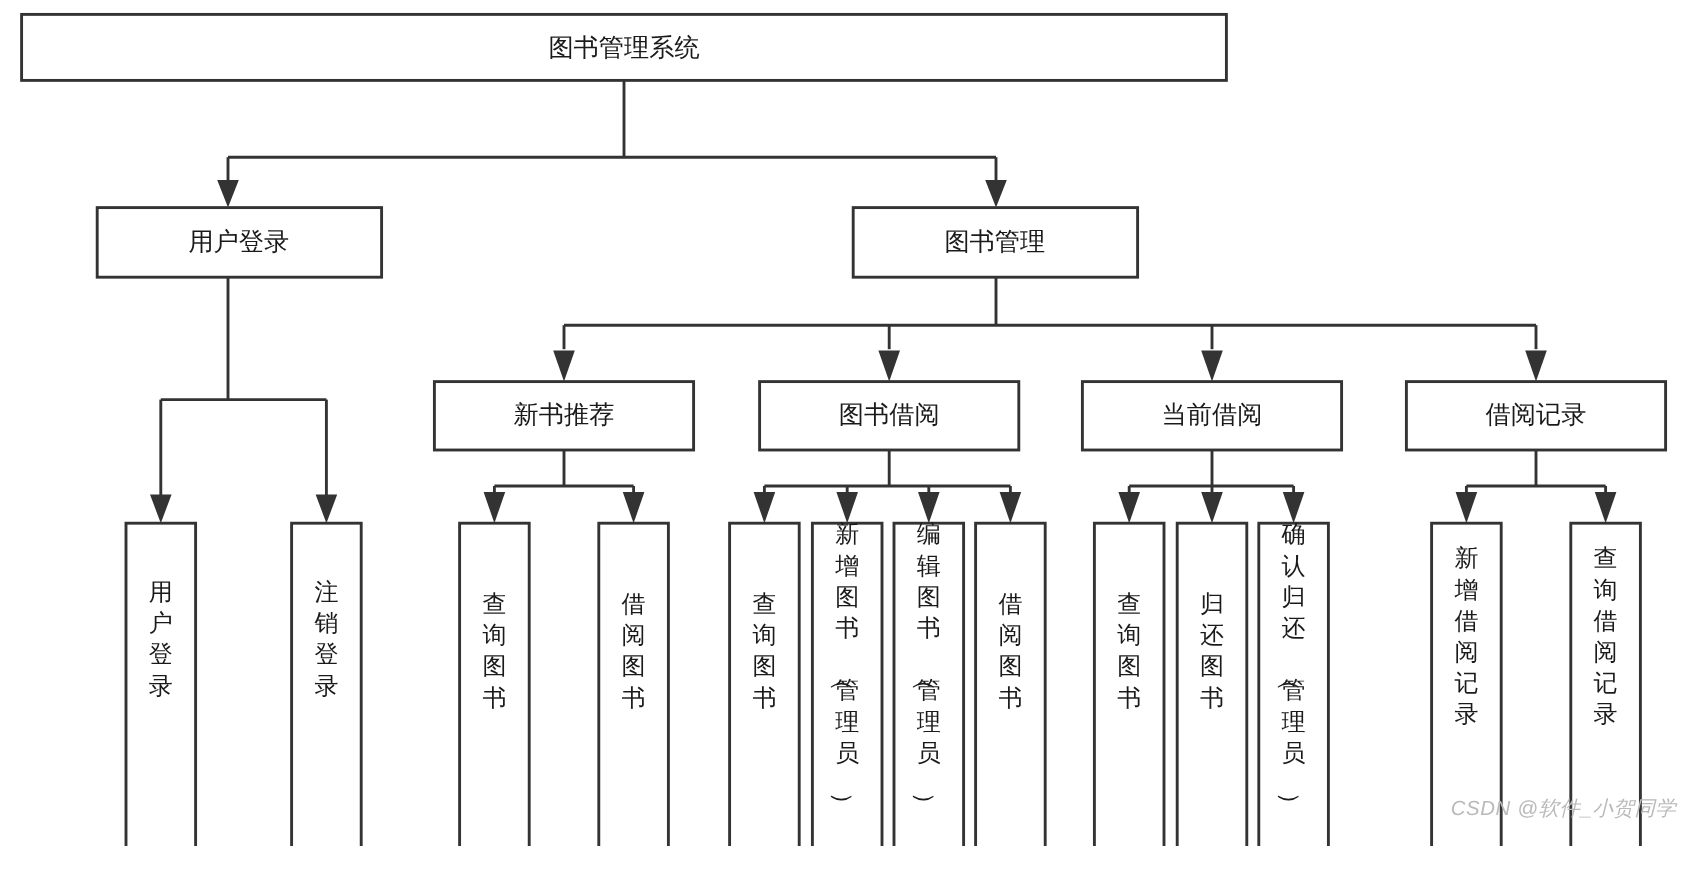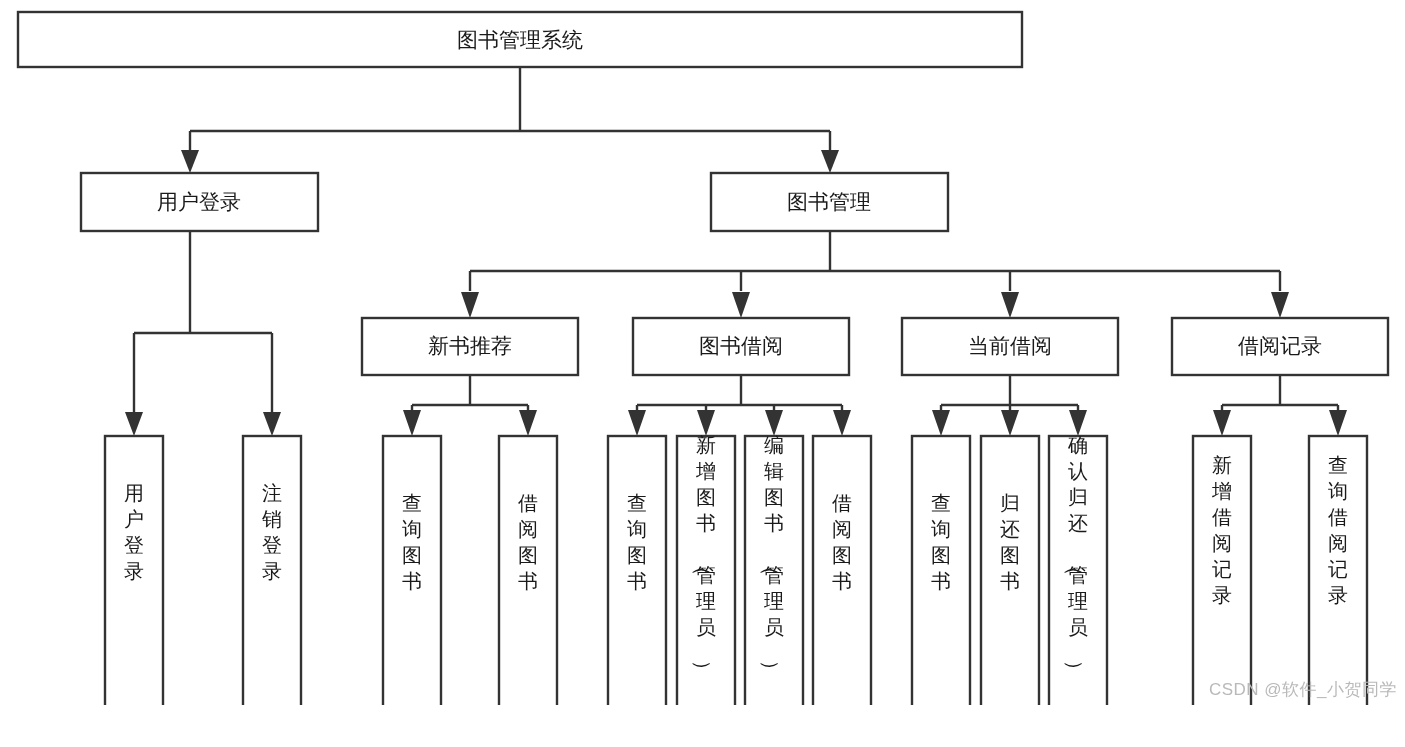--- a/index.html
+++ b/index.html
@@ -50,27 +50,28 @@
   }
   .node-label-vertical {
     font-family: "Liberation Sans", "DejaVu Sans", sans-serif;
     font-size: 20px;
     fill: #1a1a1a;
     text-anchor: middle;
   }
   .watermark-text {
     position: absolute;
     right: 8px;
-    bottom: 4px;
+    bottom: 20px;
     font-family: "Liberation Sans", "DejaVu Sans", sans-serif;
     font-size: 17px;
     color: #b9b9b9;
     letter-spacing: 0.5px;
     white-space: nowrap;
     user-select: none;
+    font-style: italic;
   }
 </style>
 </head>
 <body>
 
 <div id="diagram-root">
 
   <svg id="tree-svg" viewBox="0 0 1405 747" xmlns="http://www.w3.org/2000/svg">
 
     <defs>

